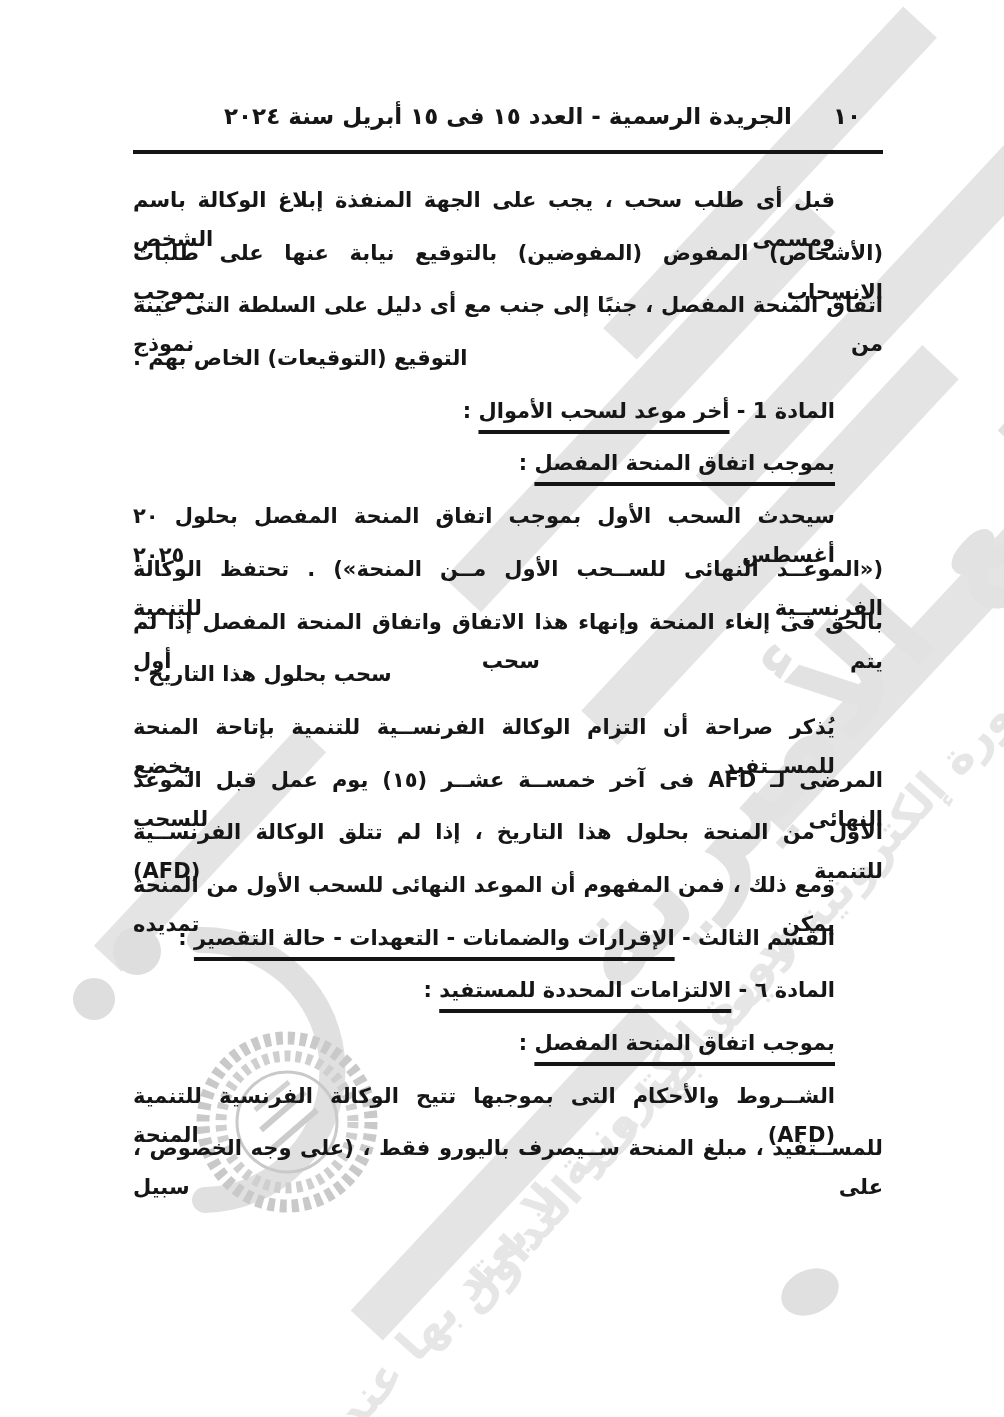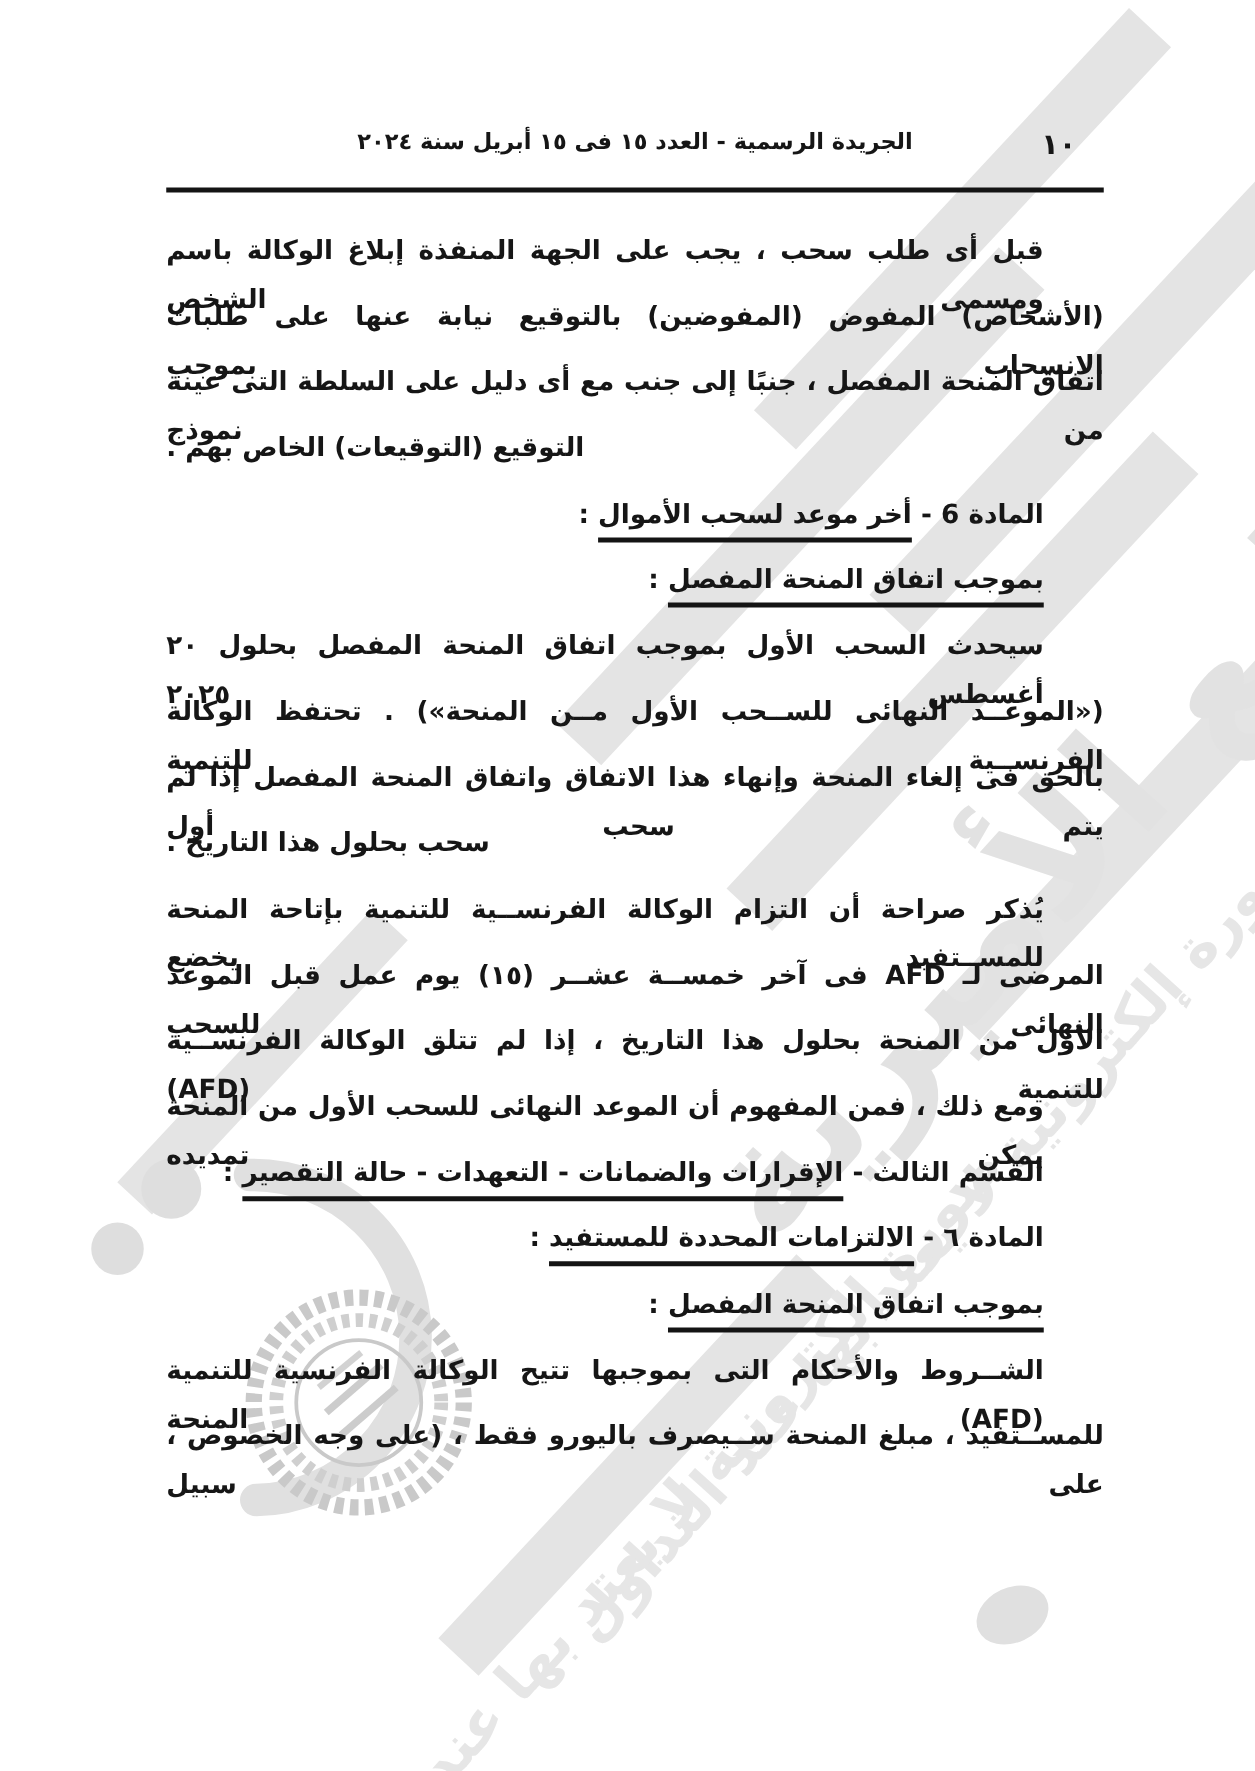--- a/index.html
+++ b/index.html
@@ -5,21 +5,21 @@
   html,body{margin:0;padding:0;background:#ffffff;}
   .page{
     position:relative;width:1004px;height:1417px;background:#ffffff;
     overflow:hidden;font-family:"DejaVu Sans",sans-serif;color:#161616;
   }
   .wm{position:absolute;left:0;top:0;z-index:0;pointer-events:none;}
   .content{position:absolute;left:133px;top:0;width:750px;z-index:1;direction:rtl;}
   .header{position:relative;padding-top:103px;height:34px;}
   .hdr-title{
     position:absolute;left:0;right:0;top:103px;text-align:center;
-    font-size:18px;font-weight:700;white-space:nowrap;
+    font-size:23px;font-weight:700;white-space:nowrap;
   }
   .hdr-num{position:absolute;right:22px;top:103px;font-size:23px;font-weight:700;}
   .rule{height:4px;background:#141414;margin-top:13px;}
   .doc-body{margin-top:27px;}
   .line{
     height:52.7px;line-height:39px;font-size:21px;font-weight:700;
     white-space:normal;overflow:visible;
   }
   .line.flush{text-align:justify;text-align-last:justify;}
   .line.first{text-align:justify;text-align-last:justify;padding-right:48px;}
@@ -74,21 +74,21 @@
     </div>
     <div class="rule"></div>
     <div class="doc-body">
         <div class="block paragraph">
           <div class="line first"><span>قبل أى طلب سحب ، يجب على الجهة المنفذة إبلاغ الوكالة باسم ومسمى الشخص</span></div>
           <div class="line flush"><span>(الأشخاص) المفوض (المفوضين) بالتوقيع نيابة عنها على طلبات الانسحاب بموجب</span></div>
           <div class="line flush"><span>اتفاق المنحة المفصل ، جنبًا إلى جنب مع أى دليل على السلطة التى عينة من نموذج</span></div>
           <div class="line last"><span>التوقيع (التوقيعات) الخاص بهم .</span></div>
         </div>
         <div class="block heading">
-          <div class="line heading"><span>المادة 6 - </span><span class="u">أخر موعد لسحب الأموال</span><span> :</span></div>
+          <div class="line heading"><span>المادة 1 - </span><span class="u">أخر موعد لسحب الأموال</span><span> :</span></div>
         </div>
         <div class="block heading">
           <div class="line heading"><span class="u">بموجب اتفاق المنحة المفصل</span><span> :</span></div>
         </div>
         <div class="block paragraph">
           <div class="line first"><span>سيحدث السحب الأول بموجب اتفاق المنحة المفصل بحلول ٢٠ أغسطس ٢٠٢٥</span></div>
           <div class="line flush"><span>(«الموعــد النهائى للســحب الأول مــن المنحة») . تحتفظ الوكالة الفرنســية للتنمية</span></div>
           <div class="line flush"><span>بالحق فى إلغاء المنحة وإنهاء هذا الاتفاق واتفاق المنحة المفصل إذا لم يتم سحب أول</span></div>
           <div class="line last"><span>سحب بحلول هذا التاريخ .</span></div>
         </div>

